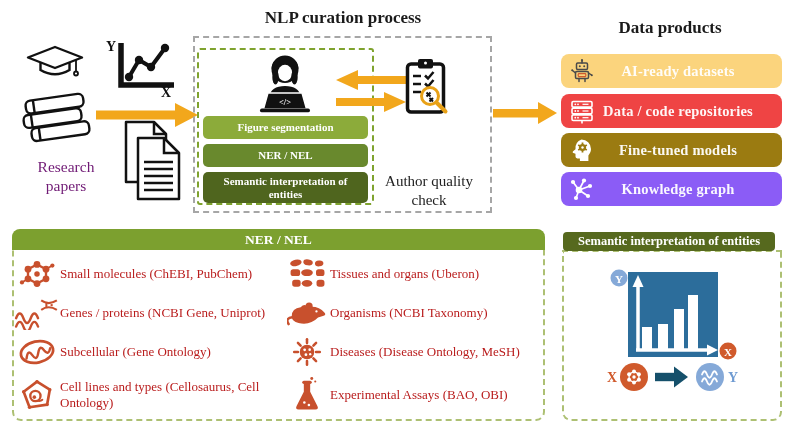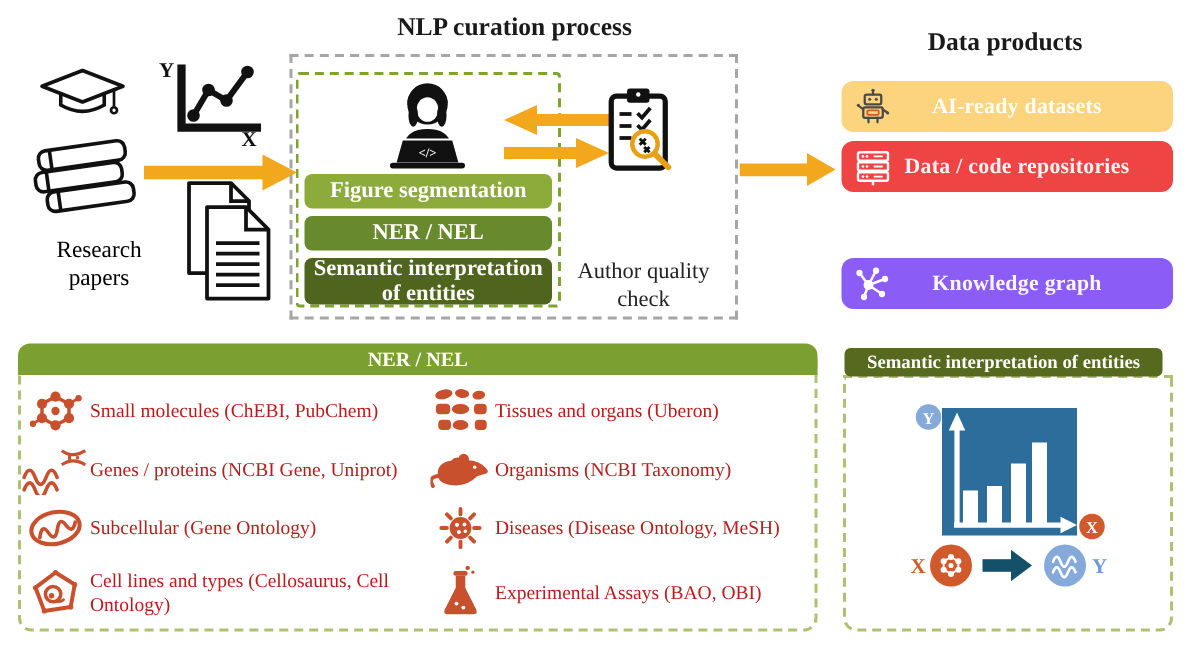--- a/index.html
+++ b/index.html
@@ -7,27 +7,27 @@
   .canvas {
     position:relative; width:800px; height:435px; background:#ffffff;
     font-family:"Liberation Serif","DejaVu Serif",serif; overflow:hidden;
   }
   .abs { position:absolute; }
 
   
   .sec-title { font-weight:bold; font-size:17px; color:#1a1a1a; text-align:center; }
 
   
-  .src-label { font-size:15.5px; color:#000000; text-align:center; line-height:1.22; }
+  .src-label { font-size:15.5px; color:#701a75; text-align:center; line-height:1.22; }
 
   
   .outer-box { border:2px dashed #a6a6a6; }
   .inner-box { border:2px dashed #7fa32e; border-radius:3px; }
   .step {
-    left:203px; width:165px; color:#ffffff; font-weight:bold; font-size:15px;
+    left:203px; width:165px; color:#ffffff; font-weight:bold; font-size:11px;
     text-align:center; border-radius:5px; display:flex; align-items:center;
     justify-content:center; line-height:1.12; padding:0 4px;
   }
   .quality-label { font-size:15px; color:#222; text-align:center; line-height:1.25; }
 
   
   .prod-row {
     left:561px; width:221px; border-radius:8px; display:flex; align-items:center;
   }
   .prod-icon { width:42px; min-width:42px; display:flex; justify-content:center; align-items:center; }
@@ -224,20 +224,36 @@
         <g stroke="#ffffff" stroke-width="1.2">
           <line x1="13.5" y1="6.3" x2="19.5" y2="6.3"></line>
           <line x1="13.5" y1="13" x2="19.5" y2="13"></line>
           <line x1="13.5" y1="19.7" x2="19.5" y2="19.7"></line>
         </g>
       </svg>
     </span>
     <span class="prod-label">Data / code repositories</span>
   </div>
 
+  <div class="abs prod-row" style="top: 133px; height: 34px; background-color: rgb(155, 123, 17);">
+    <span class="prod-icon">
+      <svg width="26" height="26" viewBox="0 0 26 26">
+        <path d="M12.5 2.5 a9.5 9.5 0 0 1 9.5 9.5 c0 2.8 -1.2 4.6 -2.6 6.4 V24 h-8.5 v-2.6 h-2.6 a1.8 1.8 0 0 1 -1.8 -1.8 v-2.8 l-2.2 -0.9 c-0.7 -0.3 -0.8 -1.2 -0.2 -1.7 l2.4 -1.9 A9.5 9.5 0 0 1 12.5 2.5 Z" fill="#ffffff"></path>
+        <circle cx="13.5" cy="10.5" r="3.6" fill="#9b7b11"></circle>
+        <g stroke="#9b7b11" stroke-width="1.8">
+          <line x1="13.5" y1="5.5" x2="13.5" y2="15.5"></line>
+          <line x1="9.2" y1="8" x2="17.8" y2="13"></line>
+          <line x1="9.2" y1="13" x2="17.8" y2="8"></line>
+        </g>
+        <circle cx="13.5" cy="10.5" r="2.6" fill="#9b7b11"></circle>
+        <circle cx="13.5" cy="10.5" r="1.2" fill="#ffffff"></circle>
+      </svg>
+    </span>
+    <span class="prod-label">Fine-tuned models</span>
+  </div>
 
   <div class="abs prod-row" style="top: 172px; height: 34px; background-color: #8b5cf6;">
     <span class="prod-icon">
       <svg width="26" height="26" viewBox="0 0 26 26">
         <g stroke="#ffffff" stroke-width="1.7">
           <line x1="10" y1="14" x2="4" y2="6"></line>
             <line x1="10" y1="14" x2="15" y2="4.5"></line>
           <line x1="10" y1="14" x2="21" y2="10"></line>
             <line x1="10" y1="14" x2="19" y2="20"></line>
           <line x1="10" y1="14" x2="7" y2="22"></line>

